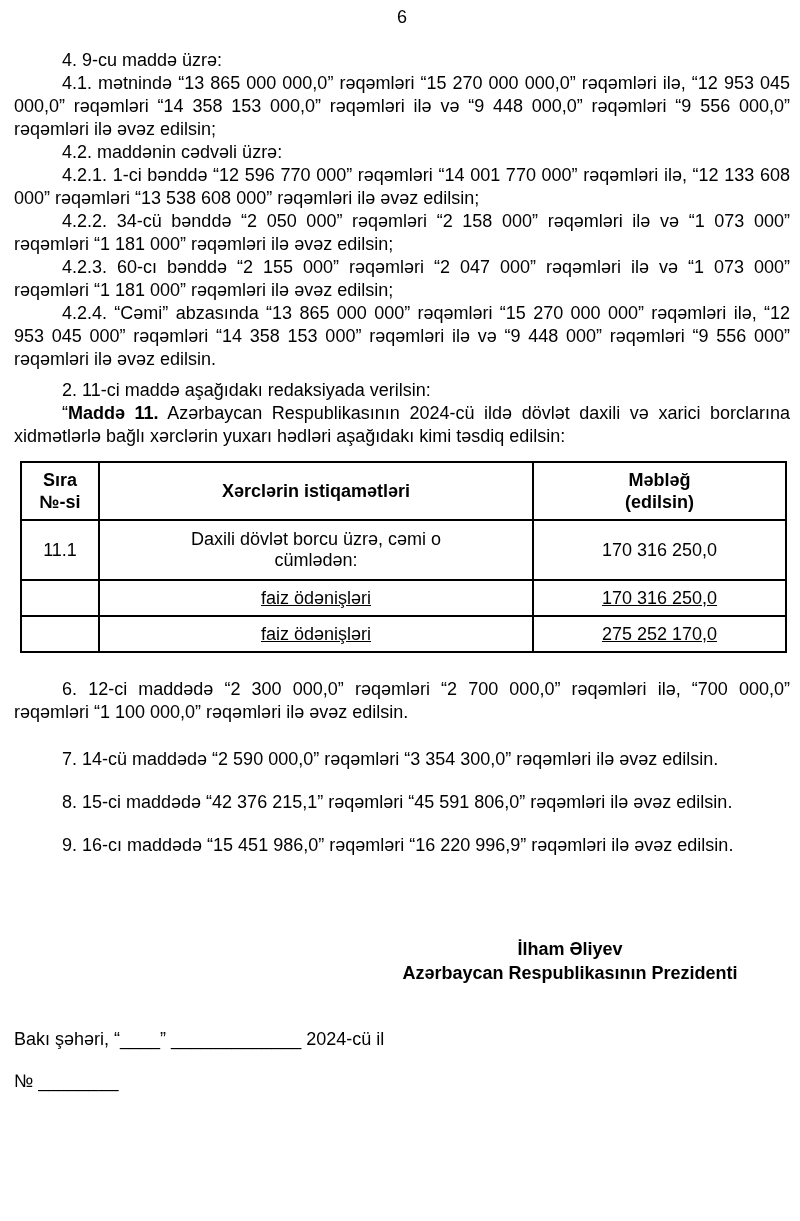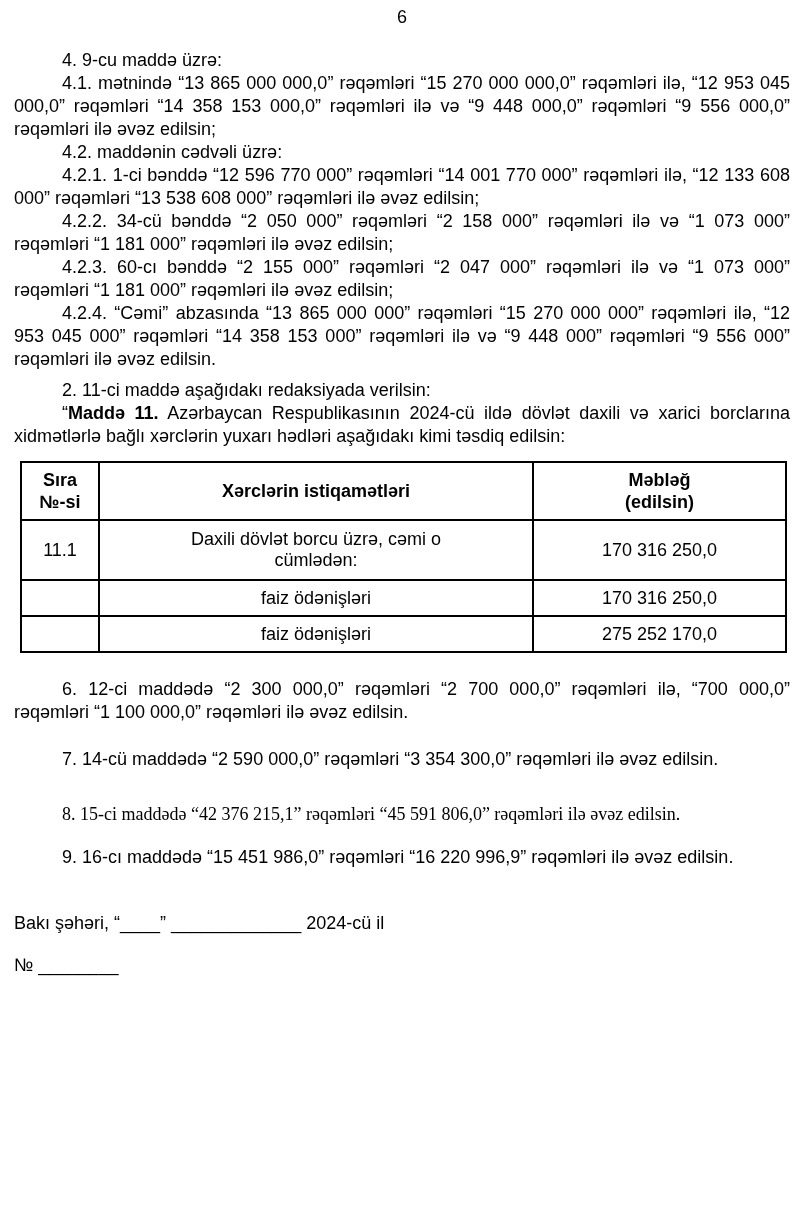--- a/index.html
+++ b/index.html
@@ -50,26 +50,26 @@
     font-weight: bold;
     white-space: pre-line;
     line-height: 22px;
     height: 52px;
   }
   .col-no   { width: 78px; }
   .col-item { width: 434px; }
   .col-amt  { width: 253px; }
   tr.row-tall  td { height: 54px; }
   tr.row-mid   td { height: 39px; }
-  tr.row-short td { height: 30px; }
+  tr.row-short td { height: 30px; text-decoration: underline; }
   .cell-narrow { display: inline-block; max-width: 300px; }
 
   .p6 { margin-top: 25px; }
   .p7 { margin-top: 24px; }
-  .p8 { margin-top: 32px; font-family: Liberation Serif, serif; }
+  .p8 { margin-top: 20px; }
   .p9 { margin-top: 20px; }
 
   .signature {
     margin: 80px 30px 0 auto;
     width: 380px;
     text-align: center;
     font-weight: bold;
     line-height: 24px;
   }
   .sig-line { margin: 0; }
@@ -135,17 +135,21 @@
         <td>275 252 170,0</td>
       </tr>
     </tbody>
   </table>
 
   <p class="para p6">6.  12-ci maddədə “2 300 000,0” rəqəmləri “2 700 000,0” rəqəmləri ilə,  “700 000,0” rəqəmləri “1 100 000,0” rəqəmləri ilə əvəz edilsin.</p>
   <p class="para p7">7. 14-cü maddədə “2 590 000,0” rəqəmləri “3 354 300,0” rəqəmləri ilə əvəz edilsin.</p>
   <p class="para p8">8. 15-ci maddədə “42 376 215,1” rəqəmləri “45 591 806,0” rəqəmləri ilə əvəz edilsin.</p>
   <p class="para p9">9. 16-cı maddədə “15 451 986,0” rəqəmləri “16 220 996,9” rəqəmləri ilə əvəz edilsin.</p>
 
+  <div class="signature">
+    <p class="sig-line">İlham Əliyev</p>
+    <p class="sig-line">Azərbaycan Respublikasının Prezidenti</p>
+  </div>
 
   <p class="footer-city">Bakı şəhəri, “____” _____________ 2024-cü il</p>
   <p class="footer-no">№ ________</p>
 
 </div>
 
 </body></html>

